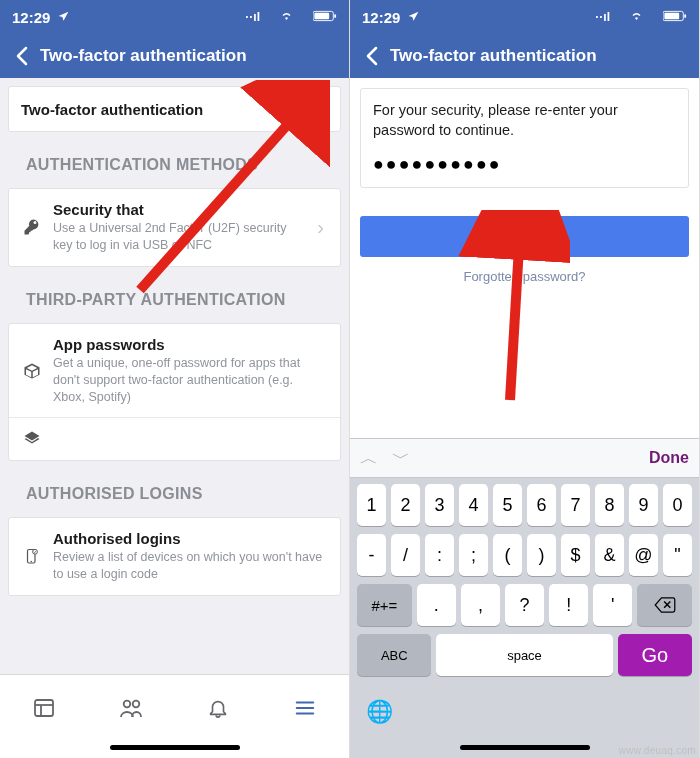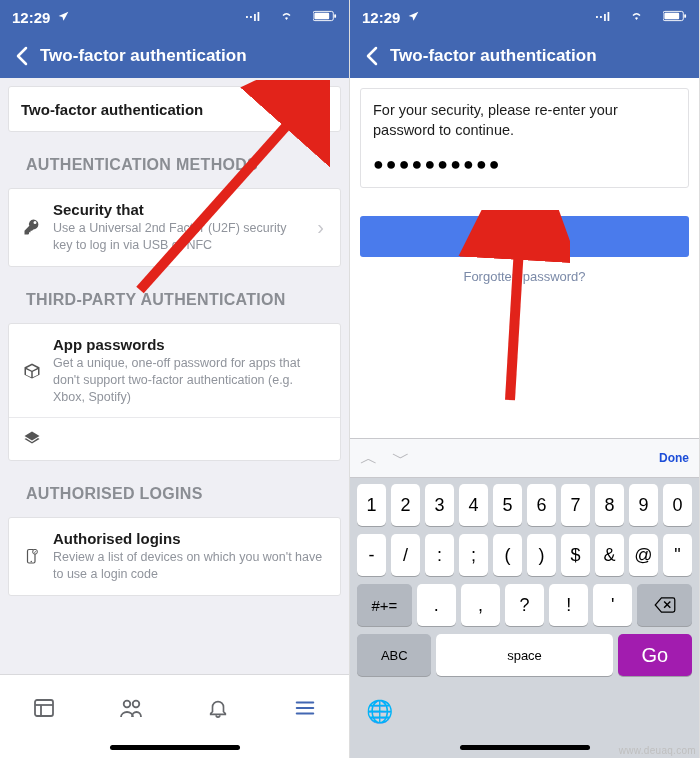--- a/index.html
+++ b/index.html
@@ -46,21 +46,21 @@
   .prompt-card .msg { font-size: 14.5px; color:#1c1c1c; line-height:1.35; }
   .prompt-card .pw { margin-top: 14px; font-size: 18px; letter-spacing: 2px; }
   .btn-primary { display:block; margin: 12px 10px 0; background:#4a7bec; color:#fff; text-align:center; padding: 12px 0; font-size:15px; border-radius:3px; }
   .link-forgot { display:block; text-align:center; color:#7b8aa8; font-size:13px; margin-top:12px; }
 
   
   .kb-wrap { margin-top:auto; background:#d1d5db; }
   .kb-acc { background:#f7f8fa; border-top:1px solid #c8c8cc; border-bottom:1px solid #c8c8cc; height:40px; display:flex; align-items:center; padding:0 10px; }
   .kb-acc .chevs { display:flex; gap:14px; color:#b8b8bc; font-size:18px; }
   .kb-acc .spacer { flex:1; }
-  .kb-acc .done { color:#1d4ed8; font-weight:600; font-size:12px; }
+  .kb-acc .done { color:#701a75; font-weight:600; font-size:16px; }
   .kb { padding: 6px 4px 4px; }
   .kb-row { display:flex; gap:5px; margin-bottom:8px; padding: 0 3px; }
   .key { flex:1; background:#fff; border-radius:5px; box-shadow: 0 1px 0 #9ea1a6; height:42px; display:flex; align-items:center; justify-content:center; font-size:18px; color:#000; }
   .key.dark { background:#b3b8c0; color:#000; font-size:15px; }
   .key.small { font-size:13px; }
   .key.go { background:#a21caf; color:#fff; font-size:20px; }
   .kb-bottom { height:48px; display:flex; align-items:center; padding: 0 16px; background:#d1d5db; }
   .kb-bottom .globe { font-size:22px; color:#333; }
   .hi-right { height: 22px; display:flex; align-items:center; justify-content:center; background:#d1d5db; }
   .hi-right div { width:130px; height:5px; background:#000; border-radius:3px; }

